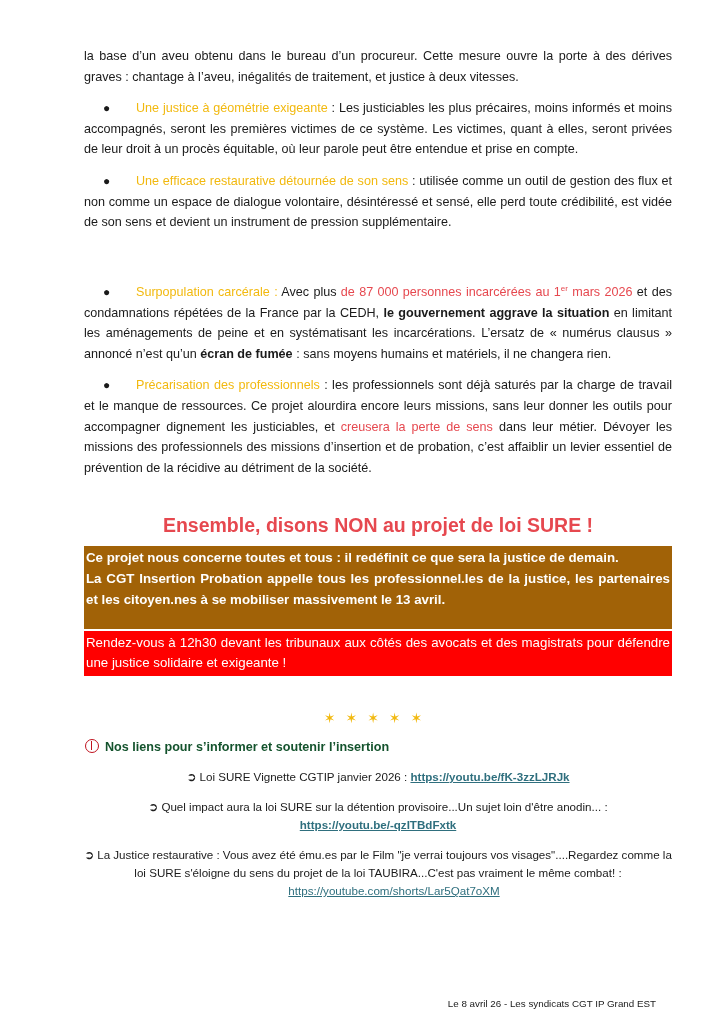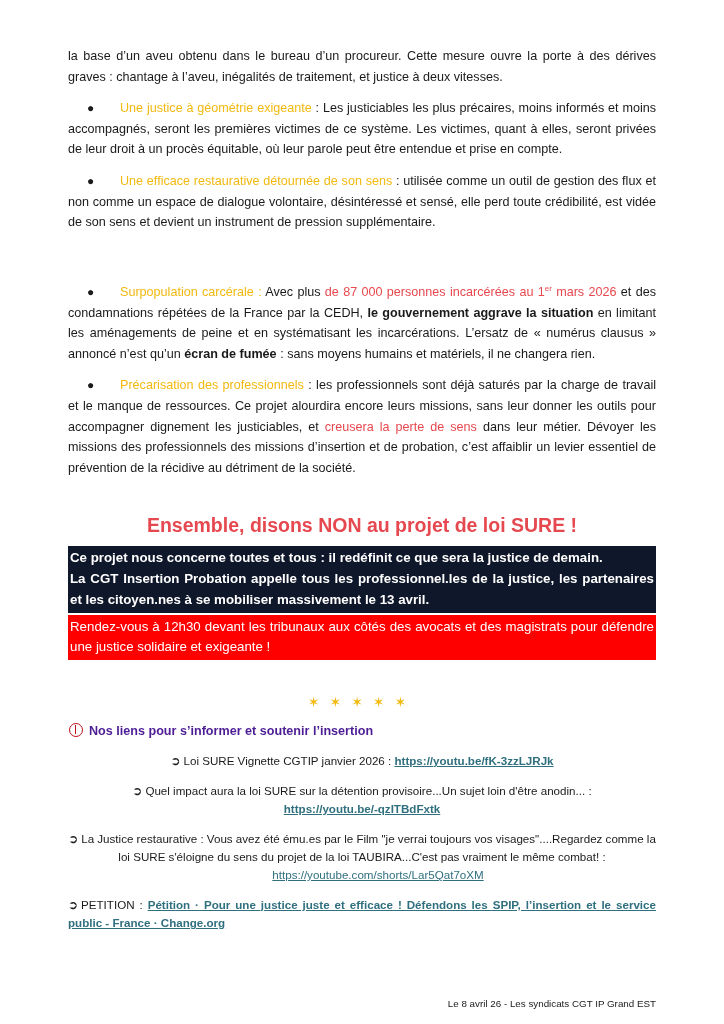--- a/index.html
+++ b/index.html
@@ -1,34 +1,34 @@
 <!DOCTYPE html>
 <html><head>
 <meta charset="utf-8">
 <style>
   html, body { margin: 0; padding: 0; background: #ffffff; }
   body { width: 724px; height: 1024px; position: relative; overflow: hidden;
          font-family: "Liberation Sans", sans-serif; color: #1a1a1a; }
-  .page { position: absolute; left: 68px; top: 46px; width: 588px; }
+  .page { position: absolute; left: 84px; top: 46px; width: 588px; }
   .para { font-size: 12.6px; line-height: 20.6px; text-align: justify; margin: 0; }
   .bullet-para { font-size: 12.6px; line-height: 20.6px; text-align: justify; margin: 0; text-indent: 19px; }
   .bullet-dot { display: inline-block; width: 33px; text-indent: 0; font-size: 12px; }
   .yellow { color: #f2b90f; }
   .red { color: #e6484f; }
   .bold { font-weight: bold; }
   .gap-s { height: 11px; }
   .section-title { text-align: center; color: #e6484f; font-size: 14.5px; font-weight: bold; margin: 0; line-height: 20px; }
   .big-title { text-align: center; color: #e6484f; font-size: 19.5px; font-weight: bold; margin: 0; line-height: 26px; }
-  .black-box { background: #0f172a; color: #ffffff; font-weight: bold; font-size: 13.3px; line-height: 20.8px;
-               text-align: justify; padding: 2px 2px 2px 2px; margin-top: 8px; }
+  .black-box { background: #a16207; color: #ffffff; font-weight: bold; font-size: 13.3px; line-height: 20.8px;
+               text-align: justify; padding: 2px 2px 18px 2px; margin-top: 8px; }
   .black-box p { margin: 0; }
   .red-box { background: #ff0000; color: #ffffff; font-weight: normal; font-size: 13.3px; line-height: 20.8px;
              text-align: justify; padding: 2px 2px 2px 2px; margin-top: 2px; }
   .stars { text-align: center; color: #f2b90f; font-size: 14px; letter-spacing: 10px; margin-top: 34px; height: 18px; }
-  .links-title { color: #4c1d95; font-weight: bold; font-size: 12.6px; margin-top: 10px; line-height: 18px; }
+  .links-title { color: #14532d; font-weight: bold; font-size: 12.6px; margin-top: 10px; line-height: 18px; }
   .links-title .circ { display: inline-block; width: 14px; height: 14px; border: 1.5px solid #c0121e; border-radius: 50%;
                        box-sizing: border-box; vertical-align: -2px; position: relative; margin-right: 6px; margin-left: 1px; }
   .links-title .circ::after { content: ""; position: absolute; left: 4.5px; top: 1px; width: 1.5px; height: 9px; background: #c0121e; }
   .link-item { font-size: 11.6px; line-height: 18px; margin-top: 12px; text-align: center; }
   .link-item.justify { text-align: justify; }
   .arrow { font-size: 12px; margin-right: 3px; }
   a.lnk { color: #2f6f7e; text-decoration: underline; font-weight: bold; }
   a.lnk-plain { color: #2f6f7e; text-decoration: underline; font-weight: normal; padding-left: 32px; }
   .footer { position: absolute; right: 68px; top: 998px; font-size: 9.8px; color: #1a1a1a; }
 </style>
@@ -89,19 +89,16 @@
   </div>
 
   <div class="link-item">
     <span class="arrow">➲</span><span>Quel impact aura la loi SURE sur la détention provisoire...Un sujet loin d'être anodin... : </span><br><a class="lnk" href="#">https://youtu.be/-qzITBdFxtk</a>
   </div>
 
   <div class="link-item">
     <span class="arrow">➲</span><span>La Justice restaurative : Vous avez été ému.es par le Film "je verrai toujours vos visages"....Regardez comme la loi SURE s'éloigne du sens du projet de la loi TAUBIRA...C'est pas vraiment le même combat! : </span><br><a class="lnk-plain" href="#">https://youtube.com/shorts/Lar5Qat7oXM</a>
   </div>
 
-  <div class="link-item justify">
-    <span class="arrow">➲</span><span>PETITION : </span><a class="lnk" href="#">Pétition · Pour une justice juste et efficace ! Défendons les SPIP, l’insertion et le service public - France · Change.org</a>
-  </div>
 
 </div>
 
 <div class="footer">Le 8 avril 26 - Les syndicats CGT IP Grand EST</div>
 
 </body></html>

